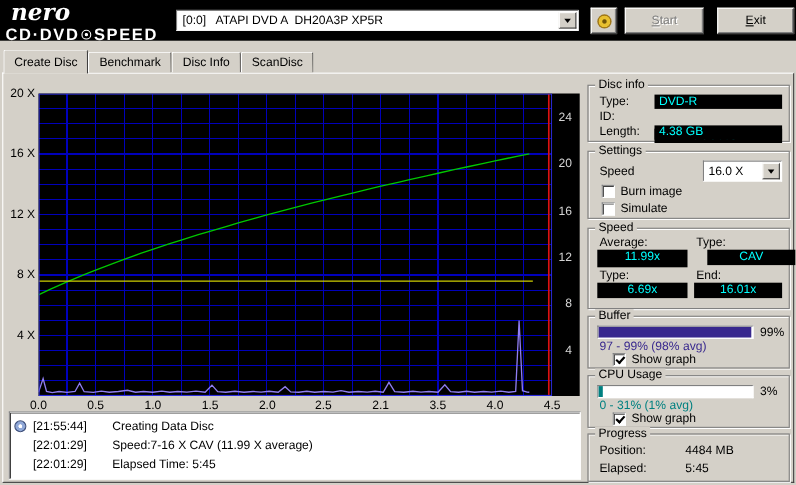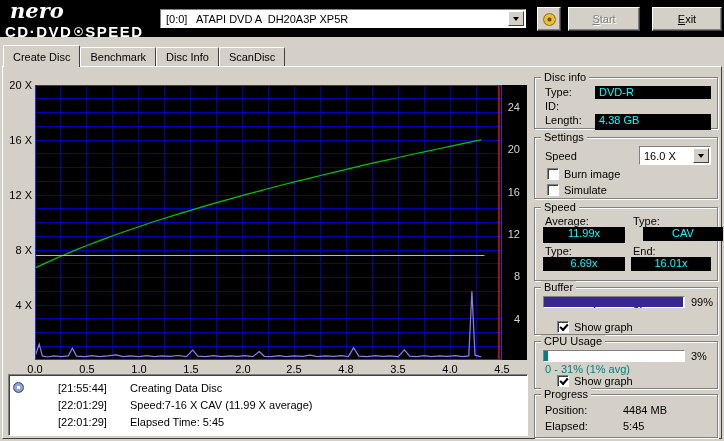--- a/index.html
+++ b/index.html
@@ -32,21 +32,21 @@
   #chart-svg{position:absolute;left:0;top:0;display:block;}
   .ylt{position:absolute;left:2px;width:30px;text-align:right;z-index:1;}
   .xlt{position:absolute;top:363px;width:30px;text-align:center;z-index:1;}
   .yrt{position:absolute;left:455px;width:30px;text-align:right;color:#d4d4d4;}
 
   
   #logbox{position:absolute;left:8px;top:374px;width:520px;height:62px;background:#fff;border:1px solid;border-color:#808080 #fff #fff #808080;box-shadow:inset 1px 1px 0 #404040;padding:4px 4px;overflow:hidden;z-index:1;}
   .log-row{display:flex;height:17px;align-items:center;}
   .log-icon-slot{width:17px;display:flex;align-items:center;}
   .log-disc{width:11px;height:11px;border-radius:50%;border:1px solid #40507a;background:radial-gradient(circle,#fff 0 1.5px,#90a8d8 2px 4px,#5878b0 4.5px);display:inline-block;}
-  .log-time{width:72px;white-space:pre;margin-left:28px;}
+  .log-time{width:72px;white-space:pre;}
   .log-text{white-space:pre;}
 
   
   .group{position:absolute;left:534px;width:184px;border:1px solid #808080;box-shadow:inset 1px 1px 0 #fff,1px 1px 0 #fff;z-index:1;}
   .gcap{position:absolute;top:-7px;left:6px;background:#d4d0c8;padding:0 3px;line-height:13px;}
   .g-discinfo{top:77px;height:52px;}
   .g-settings{top:137px;height:62px;}
   .g-speed{top:207px;height:74px;}
   .g-buffer{top:287px;height:48px;}
   .g-cpu{top:341px;height:48px;padding-left:48px;}
@@ -160,21 +160,21 @@
   <span class="yrt" style="top:185px">8</span>
   <span class="yrt" style="top:228px">4</span>
 </div>
 
 <span class="xlt" style="left:20px">0.0</span>
 <span class="xlt" style="left:72px">0.5</span>
 <span class="xlt" style="left:124px">1.0</span>
 <span class="xlt" style="left:176px">1.5</span>
 <span class="xlt" style="left:228px">2.0</span>
 <span class="xlt" style="left:279px">2.5</span>
-<span class="xlt" style="left:331px">4.8</span>
+<span class="xlt" style="left:331px">2.1</span>
 <span class="xlt" style="left:383px">3.5</span>
 <span class="xlt" style="left:435px">4.0</span>
 <span class="xlt" style="left:487px">4.5</span>
 
 <div id="logbox">
   <div class="log-row">
     <span class="log-icon-slot">
         <span class="log-disc"></span>
       </span>
     <span class="log-time">[21:55:44]</span>
@@ -232,21 +232,21 @@
   <span class="gfield center" style="left: 8px; top: 49px; width: 82px; height: 14px; color: rgb(0, 255, 255);">6.69x</span>
   <span class="gfield center" style="left: 96px; top: 49px; width: 80px; height: 14px; color: rgb(0, 255, 255);">16.01x</span>
 </div>
 
 <div class="group g-buffer">
   <span class="gcap">Buffer</span>
   <div class="bar" style="left:8px;top:8px;width:142px">
     <div class="bar-fill" style="width: 99%; background: rgb(56, 40, 142);"></div>
   </div>
   <span class="pct-text" style="left:156px;top:8px">99%</span>
-  <span class="range-text" style="left: 10px; top: 8px; color: rgb(56, 40, 142); font-weight: bold;">97 - 99% (98% avg)</span>
+  <span class="range-text" style="left: 10px; top: 21px; color: rgb(56, 40, 142);">97 - 99% (98% avg)</span>
   <div class="cbrow" style="left:22px;top:33px">
     <span class="cb checked"></span>
     <span>Show graph</span>
   </div>
 </div>
 
 <div class="group g-cpu">
   <span class="gcap">CPU Usage</span>
   <div class="bar" style="left:8px;top:8px;width:142px">
     <div class="bar-fill" style="width: 3%; background: rgb(0, 128, 128);"></div>

